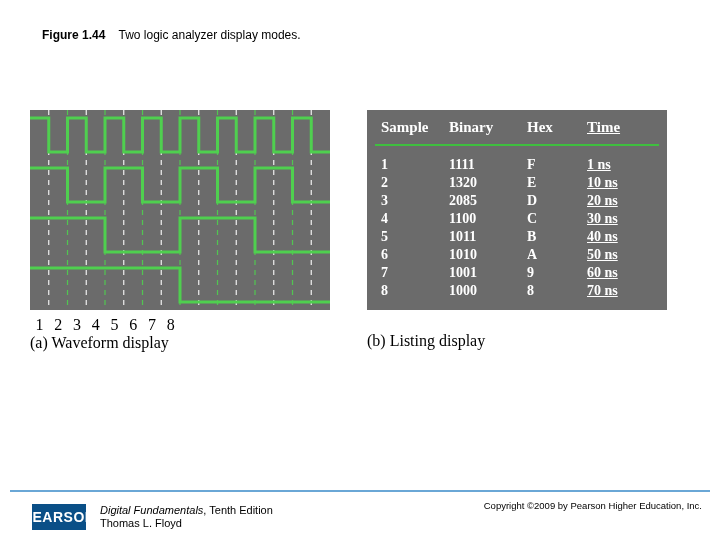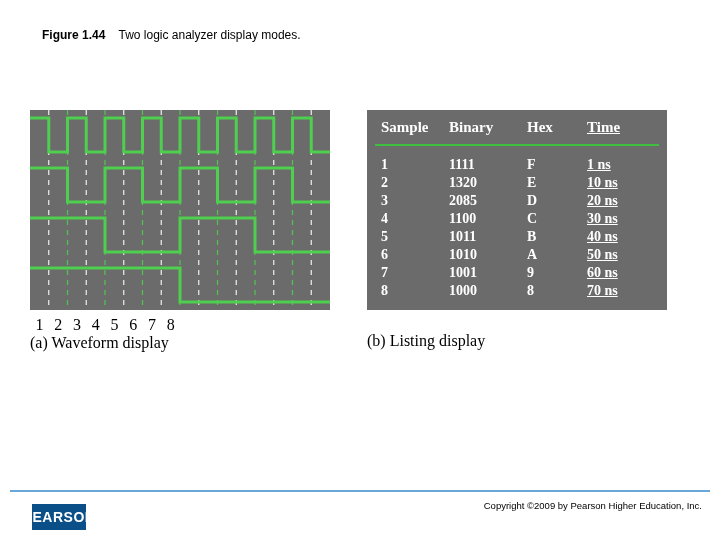--- a/index.html
+++ b/index.html
@@ -257,19 +257,23 @@
       <div style="height:22px"></div>
       <div class="caption">(b) Listing display</div>
     </div>
 
   </div>
 
   <div class="footer">
     <div class="footer-rule"></div>
     <div class="pearson">PEARSON</div>
     <div class="book">
+      <div class="t1">
+        <i>Digital Fundamentals</i><span>, Tenth Edition</span>
+      </div>
+      <div>Thomas L. Floyd</div>
     </div>
     <div class="copy">
       <div>Copyright ©2009 by Pearson Higher Education, Inc.</div>
     </div>
   </div>
 
 </div>
 
 </body></html>

